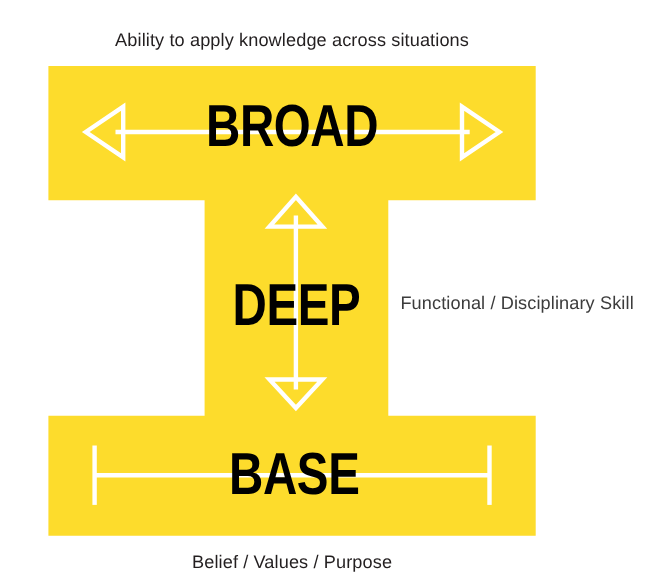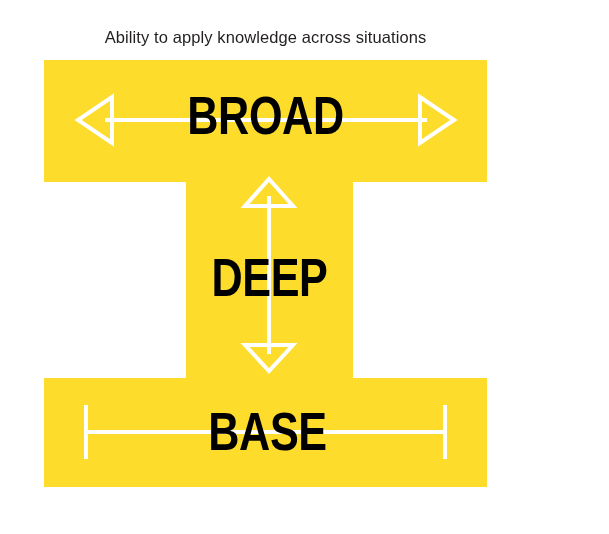--- a/index.html
+++ b/index.html
@@ -139,15 +139,17 @@
       <line x1="445" y1="405" x2="445" y2="459" stroke="#FFFFFF" stroke-width="4"></line>
     </g>
   </svg>
 
   <div class="word" id="word-broad">BROAD</div>
 
   <div class="word" id="word-deep">DEEP</div>
 
   <div class="word" id="word-base">BASE</div>
 
+  <div class="caption" id="caption-right">Functional / Disciplinary Skill</div>
 
+  <div class="caption" id="caption-bottom">Belief / Values / Purpose</div>
 
 </div>
 
 </body></html>

